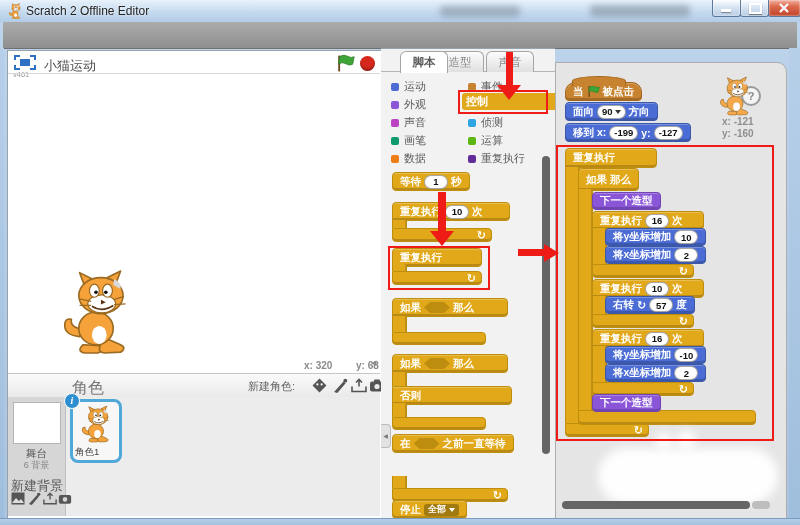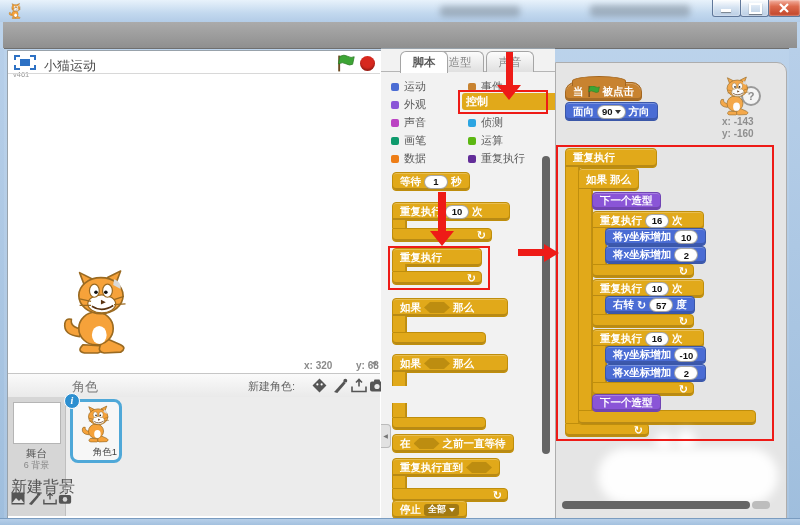--- a/index.html
+++ b/index.html
@@ -112,20 +112,21 @@
         <path d="M4 2 L4 22" stroke="#6b4a1f" stroke-width="2.4"></path>
         <path d="M5 3 q5-3 10 0 q4 2.5 8 .5 L21 13 q-4 2-8-.5 q-5-3-10 0 z" fill="#3da535" stroke="#2c7d26"></path>
       </symbol>
     </defs>
   </svg>
 
   <div class="abs titlebar">
     <svg class="abs" style="left:7px;top:3px" width="16" height="16" viewBox="0 0 100 104">
         <use href="#cat"></use>
       </svg>
+    <div class="abs title-text">Scratch 2 Offline Editor</div>
     <div class="abs smudge" style="left:440px;top:6px;width:80px;height:11px"></div>
     <div class="abs smudge" style="left:590px;top:5px;width:100px;height:12px"></div>
     <div class="abs wbtn" style="left:712px;width:27px">
       <div class="abs" style="left:8px;top:9px;width:10px;height:3px;background:#fff;box-shadow:0 1px 1px rgba(0,0,0,.4)"></div>
     </div>
     <div class="abs wbtn" style="left:740px;width:27px">
       <div class="abs" style="left:8px;top:3px;width:9px;height:7px;border:2px solid #fff;box-shadow:0 1px 1px rgba(0,0,0,.4)"></div>
     </div>
     <div class="abs wbtn close" style="left:768px;width:31px">
       <svg class="abs" style="left:10px;top:3px" width="10" height="10" viewBox="0 0 10 10">
@@ -191,21 +192,21 @@
   <svg class="abs" style="left:55px;top:268px" width="82" height="88" viewBox="0 0 100 104">
       <use href="#cat"></use>
     </svg>
 
   <div class="abs" style="left:8px;top:356px;width:372px;height:17px;background:#fff"></div>
   <div class="abs stage-coords" style="left:304px;top:360px">x: 320</div>
   <div class="abs stage-coords" style="left:356px;top:360px">y: 68</div>
   <div class="abs" style="left:371px;top:359px;font-size:7px;color:#8a8a8a">◀</div>
 
   <div class="abs sp-header" style="left:8px;top:373px;width:372px;height:24px"></div>
-  <div class="abs" style="left:72px;top:378px;font-size:13px;color:#777">角色</div>
+  <div class="abs" style="left:72px;top:378px;font-size:16px;color:#777">角色</div>
   <div class="abs" style="left:248px;top:379px;font-size:11px;color:#666">新建角色:</div>
   <svg class="abs small-icon" style="left:312px;top:378px" width="15" height="15" viewBox="0 0 14 14">
     <path d="M7 .5 L13.5 7 L7 13.5 L.5 7 Z" fill="#555"></path>
       <circle cx="5" cy="6" r="1" fill="#fff"></circle>
       <circle cx="9" cy="6" r="1" fill="#fff"></circle>
     </svg>
   <svg class="abs small-icon" style="left:333px;top:378px" width="15" height="15" viewBox="0 0 14 14">
     <path d="M1 13 L10 3 l1.8 1.8 L4 14 z" fill="#555"></path>
       <circle cx="11.5" cy="2.5" r="1.8" fill="#555"></circle>
     </svg>
@@ -218,21 +219,21 @@
       <rect x="5" y="1" width="6" height="3" rx="1" fill="#555"></rect>
       <circle cx="8" cy="8" r="2.6" fill="#e9e9e9"></circle>
     </svg>
 
   <div class="abs" style="left:8px;top:397px;width:57px;height:119px;background:#d6d6d6;border-right:1px solid #bfbfbf"></div>
   <div class="abs" style="left:66px;top:397px;width:314px;height:119px;background:#ececec"></div>
 
   <div class="abs" style="left:13px;top:402px;width:46px;height:40px;background:#fff;border:1px solid #b5b5b5"></div>
   <div class="abs" style="left:8px;top:447px;width:57px;text-align:center;font-size:10.5px;color:#555">舞台</div>
   <div class="abs" style="left:8px;top:459px;width:57px;text-align:center;font-size:9px;color:#888">6 背景</div>
-  <div class="abs" style="left:11px;top:477px;font-size:16px;color:#555">新建背景</div>
+  <div class="abs" style="left:11px;top:477px;font-size:13px;color:#555">新建背景</div>
   <svg class="abs" style="left:11px;top:492px" width="14" height="13" viewBox="0 0 14 13">
     <rect x="0.5" y="0.5" width="13" height="12" fill="#555"></rect>
       <path d="M1 11 l4-5 3 3 2-2 3 4z" fill="#ddd"></path>
     </svg>
   <svg class="abs" style="left:28px;top:492px" width="13" height="13" viewBox="0 0 14 14">
     <path d="M1 13 L10 3 l1.8 1.8 L4 14 z" fill="#555"></path>
       <circle cx="11.5" cy="2.5" r="1.8" fill="#555"></circle>
     </svg>
   <svg class="abs" style="left:43px;top:492px" width="14" height="13" viewBox="0 0 16 14">
     <path d="M8 1 v7 M5 4 l3-3 3 3" stroke="#555" stroke-width="1.6" fill="none"></path>
@@ -240,21 +241,21 @@
     </svg>
   <svg class="abs" style="left:58px;top:492px" width="14" height="13" viewBox="0 0 16 14">
     <rect x="1" y="3" width="14" height="10" rx="2" fill="#555"></rect>
       <circle cx="8" cy="8" r="2.6" fill="#d6d6d6"></circle>
     </svg>
 
   <div class="abs" style="left:70px;top:399px;width:46px;height:58px;background:#f7f7f7;border:3px solid #4fa8d8;border-radius:8px">
     <svg class="abs" style="left:5px;top:2px" width="36" height="40" viewBox="0 0 100 104">
         <use href="#cat"></use>
       </svg>
-    <div class="abs" style="left:2px;top:44px;width:42px;text-align:right;font-size:9.5px;color:#444">角色1</div>
+    <div class="abs" style="left:2px;top:44px;width:42px;text-align:left;font-size:9.5px;color:#444">角色1</div>
   </div>
   <div class="abs" style="left:64px;top:393px;width:14px;height:14px;border-radius:50%;background:#2d8fd0;border:1px solid #fff;color:#fff;font-size:10px;font-weight:bold;font-style:italic;text-align:center;line-height:14px;font-family:'Liberation Serif',serif">i</div>
 
   <div class="abs palette" style="left:381px;top:48px;width:174px;height:469px"></div>
   <div class="abs" style="left:381px;top:71px;width:174px;height:1px;background:#b5b5b5"></div>
   <div class="abs tab active" style="left:400px">
       <span>脚本</span>
     </div>
   <div class="abs tab" style="left:436px">
       <span>造型</span>
@@ -335,33 +336,32 @@
     </div>
   <div class="spine gold abs" style="left:392px;top:316px;height:16px"></div>
   <div class="cap gold abs" style="left:392px;top:332px;width:92px"></div>
 
   <div class="blk gold ctop" style="left:392px;top:354px;width:100px">
     <span>如果</span>
       <span class="hexslot"></span>
       <span>那么</span>
     </div>
   <div class="spine gold abs" style="left:392px;top:372px;height:14px"></div>
+  <div class="blk gold" style="left:392px;top:386px;width:104px;border-radius:0 4px 4px 0">
+    <span>否则</span>
+    </div>
   <div class="spine gold abs" style="left:392px;top:403px;height:14px"></div>
   <div class="cap gold abs" style="left:392px;top:417px;width:92px"></div>
 
   <div class="blk gold" style="left:392px;top:434px">
     <span>在</span>
       <span class="hexslot"></span>
       <span>之前一直等待</span>
     </div>
 
-  <div class="blk gold ctop" style="left:392px;top:458px">
-    <span>重复执行直到</span>
-      <span class="hexslot"></span>
-    </div>
   <div class="spine gold abs" style="left:392px;top:476px;height:12px"></div>
   <div class="arm gold abs" style="left:392px;top:488px;width:104px">
       <span class="loop">↻</span>
     </div>
 
   <div class="blk gold" style="left:392px;top:500px">
     <span>停止</span>
     <span class="dd">
         <span>全部</span>
         <span class="tri"></span>
@@ -369,40 +369,46 @@
     </div>
 
   <div class="abs scrollbar" style="left:542px;top:156px;width:8px;height:298px"></div>
   <div class="abs" style="left:381px;top:424px;width:9px;height:22px;background:#e2e2e2;border:1px solid #bbb;border-left:none;border-radius:0 4px 4px 0;font-size:6px;color:#777;text-align:center;line-height:22px">◀</div>
 
   <div class="abs scriptpane" style="left:555px;top:62px;width:230px;height:455px"></div>
   <div class="abs helpbtn" style="left:741px;top:86px">?</div>
   <svg class="abs" style="left:716px;top:76px;opacity:.9" width="38" height="40" viewBox="0 0 100 104">
       <use href="#cat"></use>
     </svg>
-  <div class="abs ghost-coords" style="left:722px;top:116px">x: -143</div>
+  <div class="abs ghost-coords" style="left:722px;top:116px">x: -121</div>
   <div class="abs ghost-coords" style="left:722px;top:128px">y: -160</div>
 
   <div class="blk brown hat" style="left:565px;top:82px">
     <span>当</span>
     <svg width="13" height="13" viewBox="0 0 24 24">
         <use href="#flag"></use>
       </svg>
     <span>被点击</span>
     </div>
 
   <div class="blk blue" style="left:565px;top:102px">
     <span>面向</span>
     <span class="oval">
         <span>90</span>
         <span class="tri"></span>
       </span>
     <span>方向</span>
     </div>
 
+  <div class="blk blue" style="left:565px;top:123px">
+    <span>移到 x:</span>
+    <span class="oval">-199</span>
+    <span>y:</span>
+    <span class="oval">-127</span>
+    </div>
 
   <div class="blk gold ctop" style="left:565px;top:148px;width:76px;height:18px">
     <span>重复执行</span>
     </div>
   <div class="spine gold abs" style="left:565px;top:167px;height:256px"></div>
   <div class="arm gold abs" style="left:565px;top:423px;width:72px">
       <span class="loop">↻</span>
     </div>
 
   <div class="blk gold ctop" style="left:578px;top:168px;height:21px">

